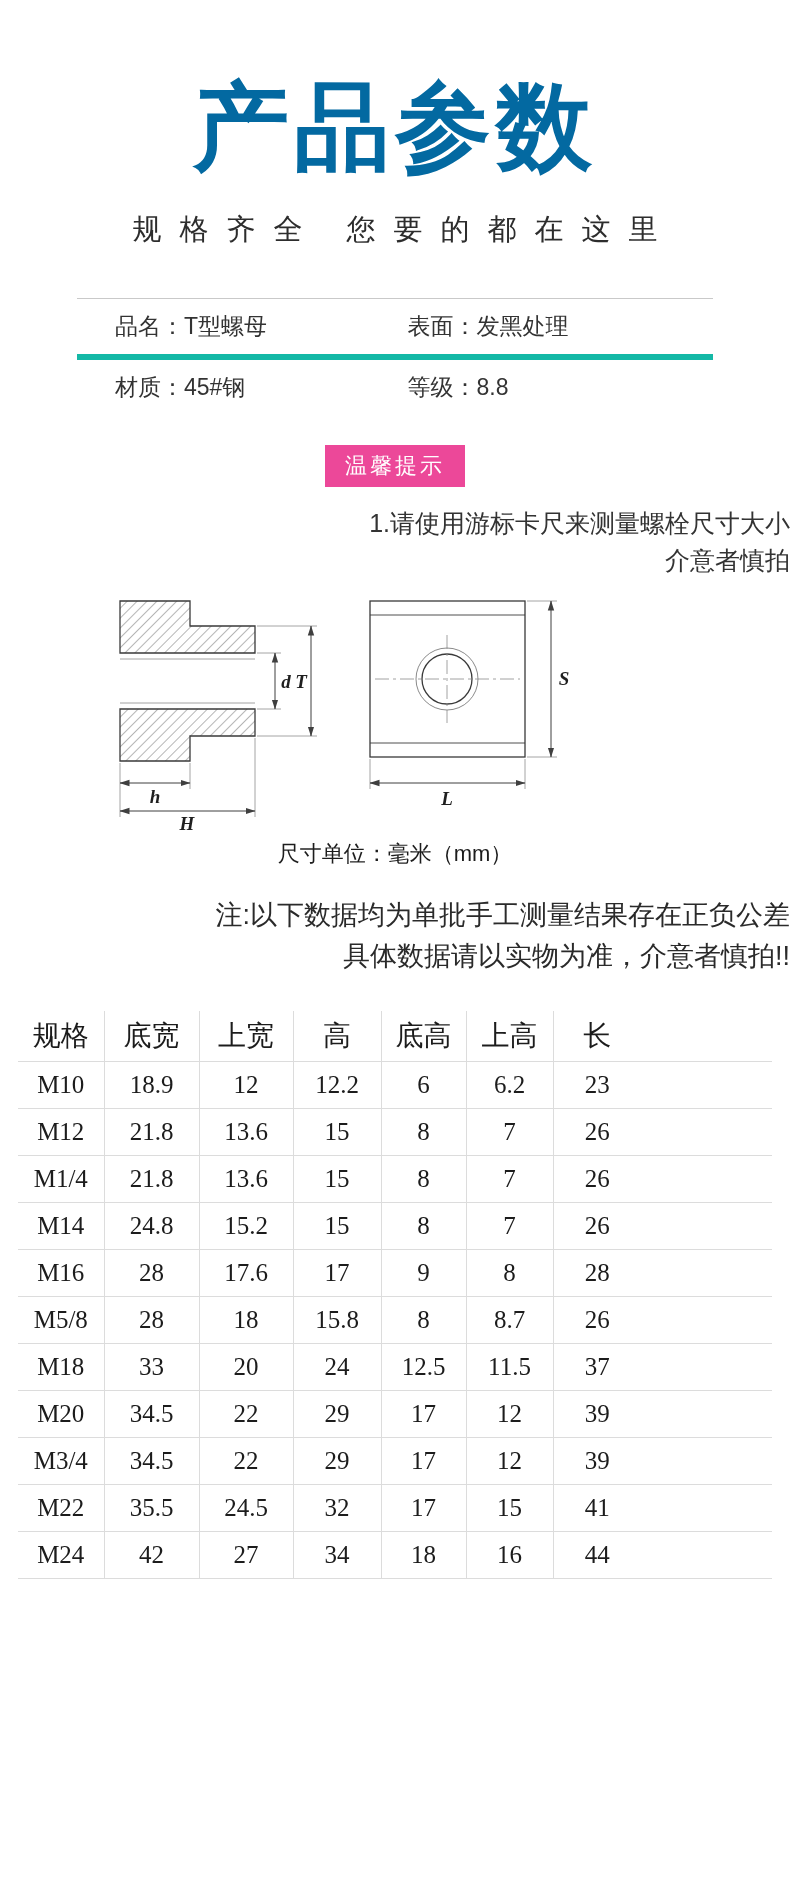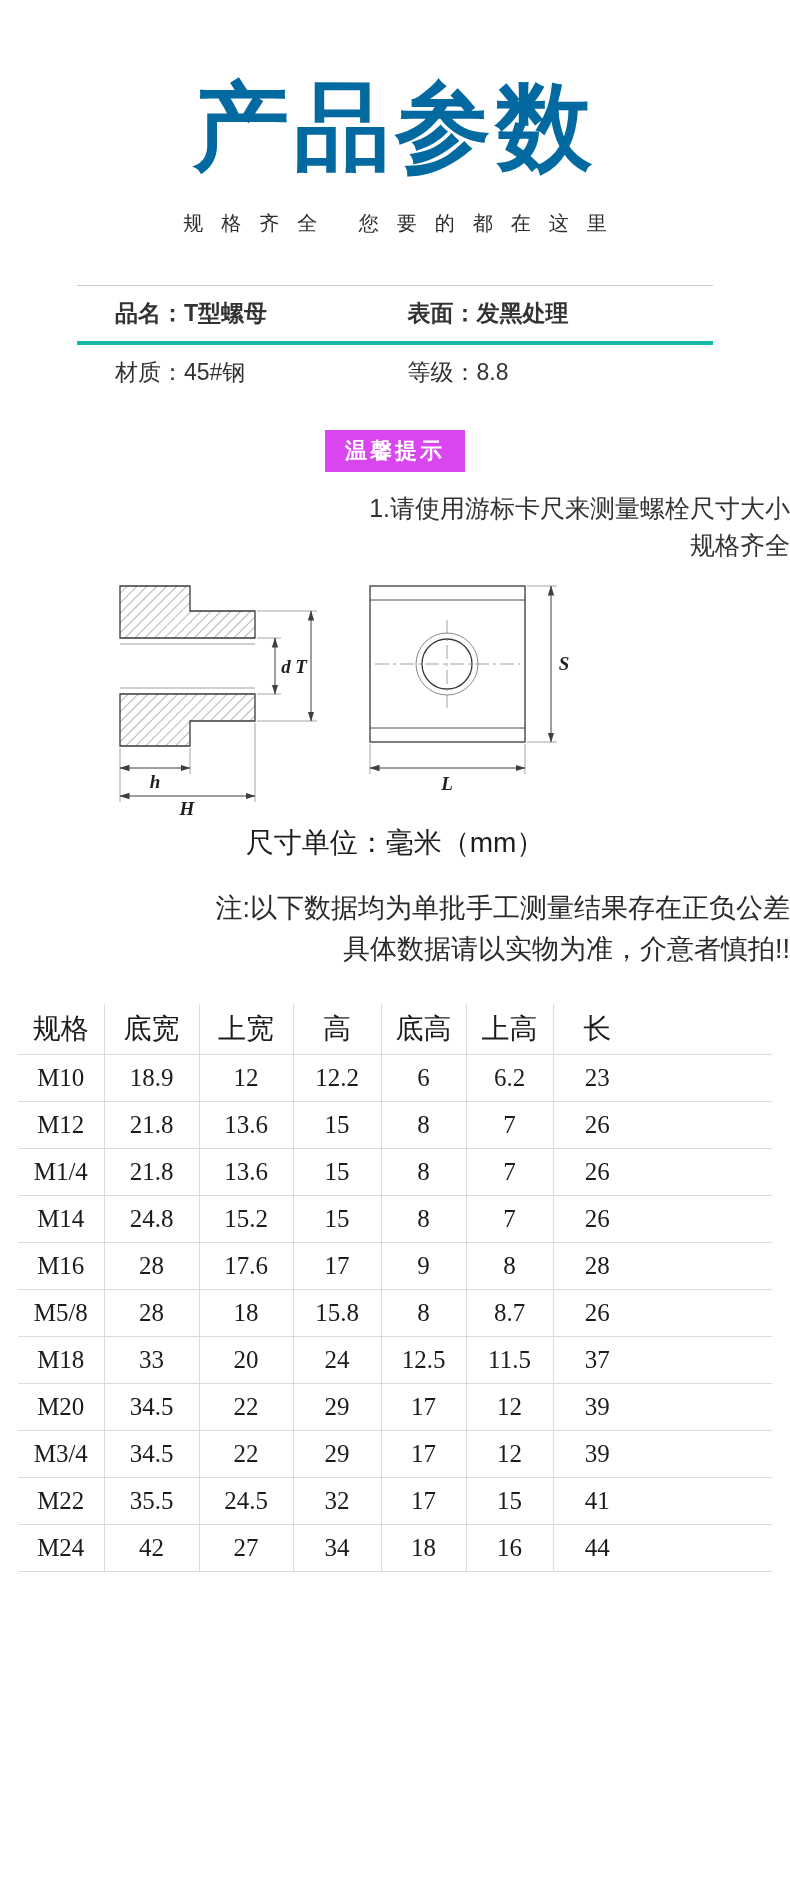--- a/index.html
+++ b/index.html
@@ -9,51 +9,51 @@
     font-family: "Liberation Sans", "DejaVu Sans", sans-serif;
     color: #222; overflow: hidden;
   }
 
   .title {
     margin-top: 64px; text-align: center;
     font-size: 96px; font-weight: 900; color: #0369a1; letter-spacing: 5px;
   }
   .subtitle {
     margin-top: 16px; text-align: center;
-    font-size: 20px; font-weight: 500; color: #2d2d2d;
+    font-size: 29px; font-weight: 500; color: #2d2d2d;
     letter-spacing: 18px; text-indent: 18px; white-space: nowrap;
   }
 
   .info {
     width: 636px; margin: 48px auto 0;
     border-top: 1px solid #c9c9c9;
     font-size: 23px; color: #333;
   }
   .info-row { display: flex; padding: 12px 0; align-items: center; }
-  .info-row.first { border-bottom: 4px solid #14b8a6; font-weight: bold; }
+  .info-row.first { border-bottom: 6px solid #14b8a6; }
   .info-cell { padding-left: 38px; white-space: nowrap; }
   .info-cell.left { width: 46%; }
 
   .badge-wrap { text-align: center; margin-top: 30px; }
   .badge {
-    display: inline-block; background: #d946ef; color: #ffffff;
-    font-size: 22px; letter-spacing: 3px; padding: 6px 20px; font-weight: bold;
+    display: inline-block; background: #ec4899; color: #ffffff;
+    font-size: 22px; letter-spacing: 3px; padding: 6px 20px;
   }
 
   .tips { margin-top: 18px; text-align: right; font-size: 25px; color: #333; line-height: 37px; }
 
   .diagram-wrap { margin: 14px 0 0 105px; }
   .tech-svg { display: block; }
   .tech-svg text {
     font-family: "Liberation Serif", "DejaVu Serif", serif;
     font-style: italic; font-weight: 600; font-size: 19px;
     fill: #1f1f1f; text-anchor: middle;
   }
 
-  .unit-note { margin-top: 6px; text-align: center; font-size: 28px; font-weight: 500; color: #1d1d1d; }
+  .unit-note { margin-top: 6px; text-align: center; font-size: 22px; font-weight: 500; color: #1d1d1d; }
 
   .note { margin-top: 26px; text-align: right; font-size: 27px; color: #2a2a2a; line-height: 41px; }
 
   .spec-table {
     width: 754px; margin: 34px 0 0 18px;
     border-collapse: collapse; table-layout: fixed;
     font-family: "Liberation Serif", "DejaVu Serif", serif;
     color: #1c1c1c;
   }
   .spec-table th { font-size: 28px; font-weight: 500; height: 50px; }
@@ -81,21 +81,21 @@
     <div class="info-cell"><span>等级：</span><span>8.8</span></div>
   </div>
 </div>
 
 <div class="badge-wrap">
   <span class="badge">温馨提示</span>
 </div>
 
 <div class="tips">
   <div>1.请使用游标卡尺来测量螺栓尺寸大小</div>
-  <div>规格齐全</div>
+  <div>介意者慎拍</div>
 </div>
 
 <div class="diagram-wrap">
   <svg class="tech-svg" width="470" height="240" viewBox="0 0 470 240">
     <defs>
       <pattern id="hatch" width="7" height="7" patternUnits="userSpaceOnUse" patternTransform="rotate(45)">
         <line x1="0" y1="0" x2="0" y2="7" stroke="#6e6e6e" stroke-width="1"></line>
       </pattern>
       <marker id="arr" viewBox="0 0 10 8" markerWidth="10" markerHeight="8" refX="9.5" refY="4" orient="auto-start-reverse" markerUnits="userSpaceOnUse">
         <path d="M10,4 L0,0.8 L0,7.2 Z" fill="#3f3f3f"></path>

